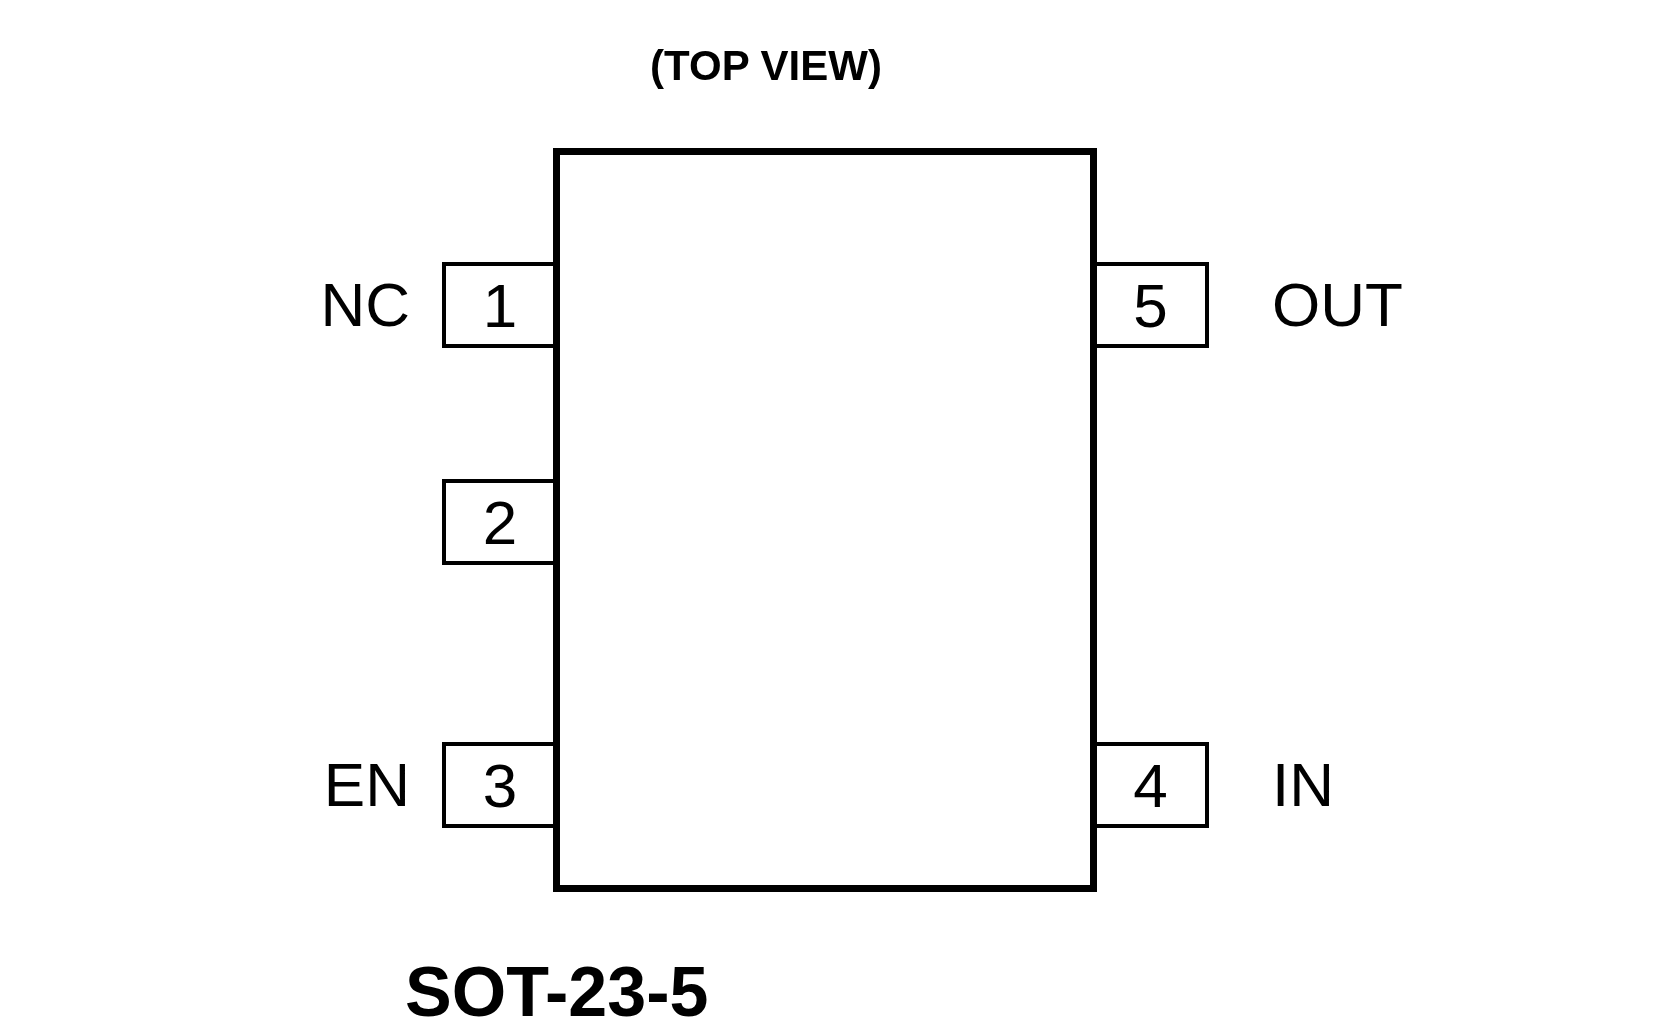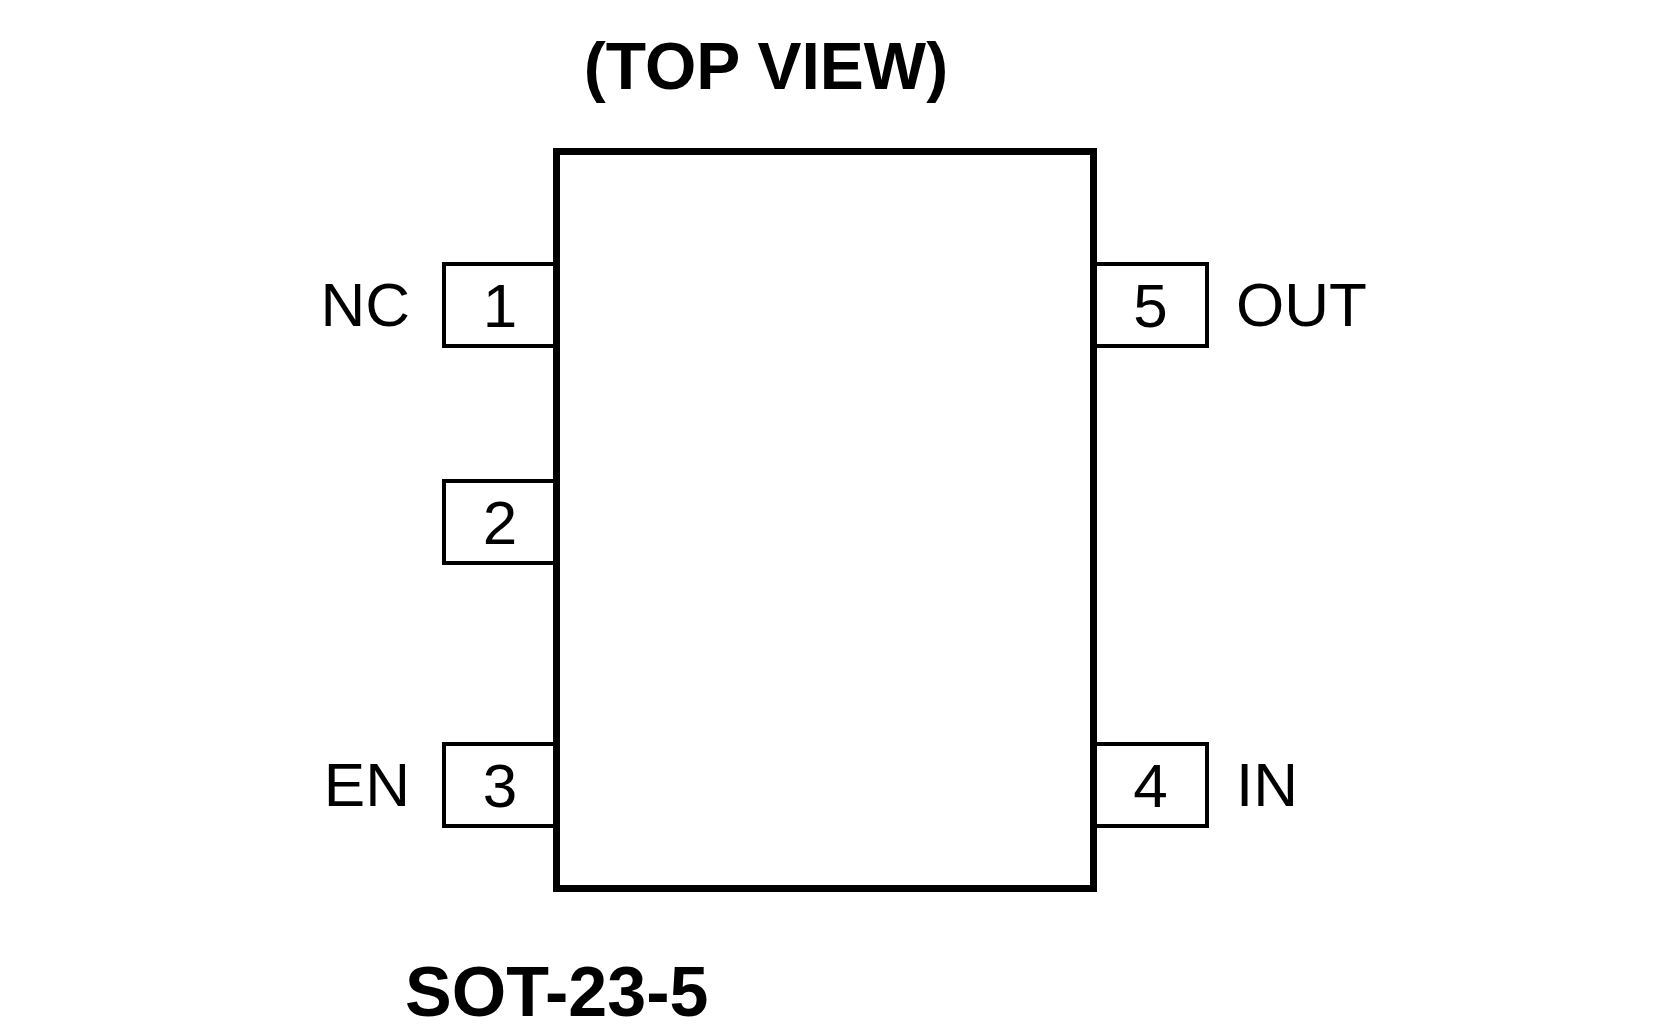--- a/index.html
+++ b/index.html
@@ -21,21 +21,21 @@
     overflow: hidden;
   }
   .diagram-title {
     position: absolute;
     left: 366px;
     top: 26px;
     width: 800px;
     height: 80px;
     line-height: 80px;
     text-align: center;
-    font-size: 66px;
+    font-size: 42px;
     font-weight: bold;
     white-space: nowrap;
   }
   .body-rect {
     position: absolute;
     left: 553px;
     top: 148px;
     width: 544px;
     height: 744px;
     box-sizing: border-box;
@@ -59,21 +59,21 @@
   .pin-box.right { left: 1092px; width: 117px; }
   .pin-label {
     position: absolute;
     height: 86px;
     line-height: 86px;
     font-size: 62px;
     white-space: nowrap;
     z-index: 1;
   }
   .pin-label.left  { right: 1244px; text-align: center; }
-  .pin-label.right { left: 1236px;  text-align: center; }
+  .pin-label.right { left: 1272px;  text-align: center; }
   .row-1 { top: 262px; }
   .row-2 { top: 479px; }
   .row-3 { top: 710px; margin-top: 32px; }
   .package-name {
     position: absolute;
     left: 405px;
     top: 952px;
     width: 800px;
     height: 80px;
     line-height: 80px;

